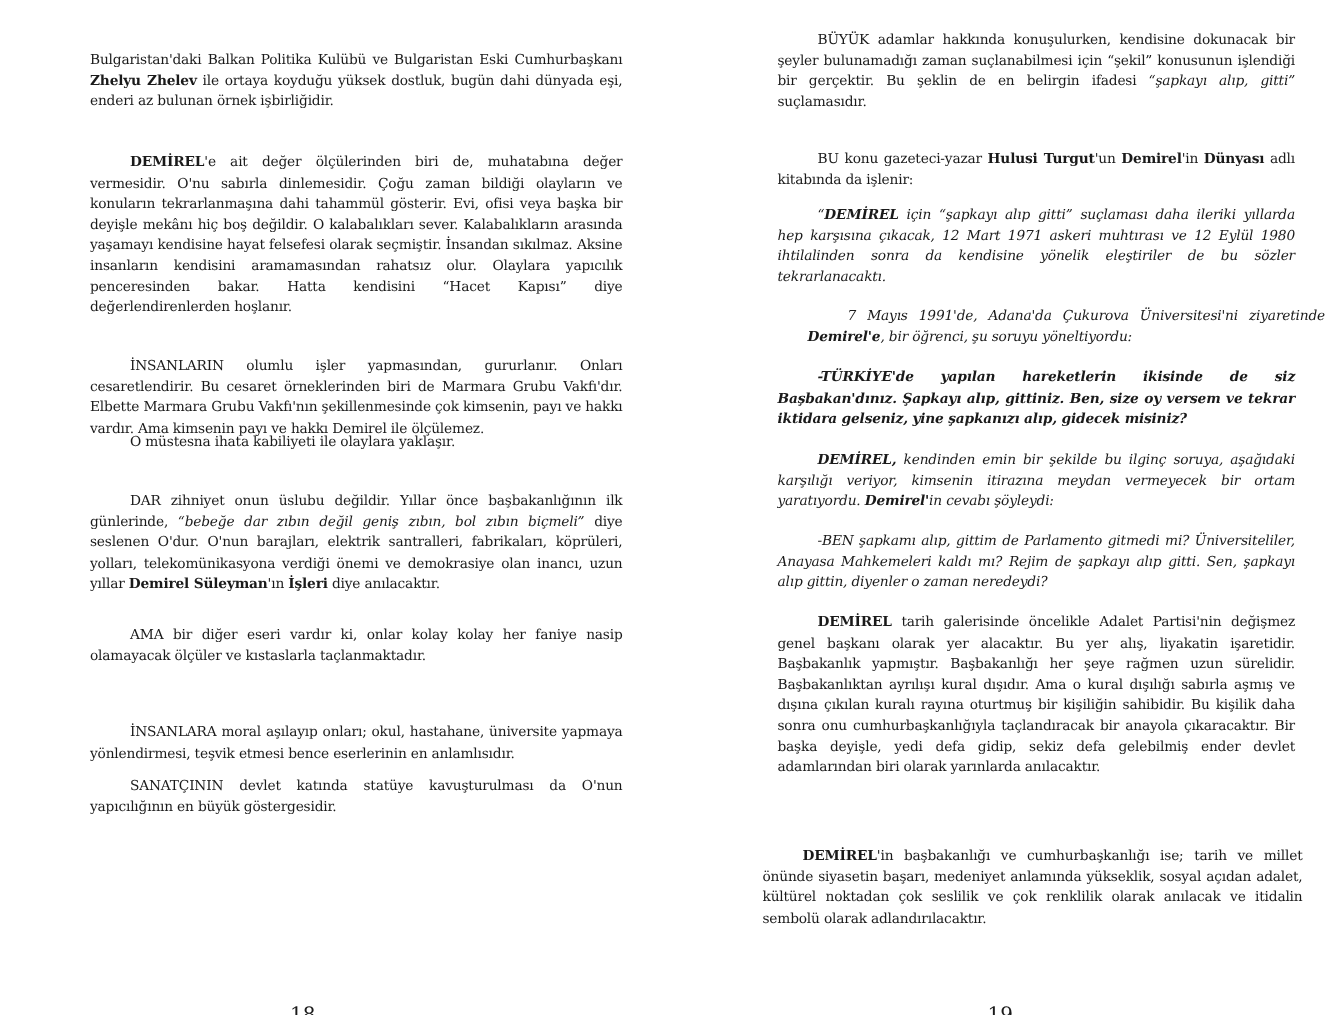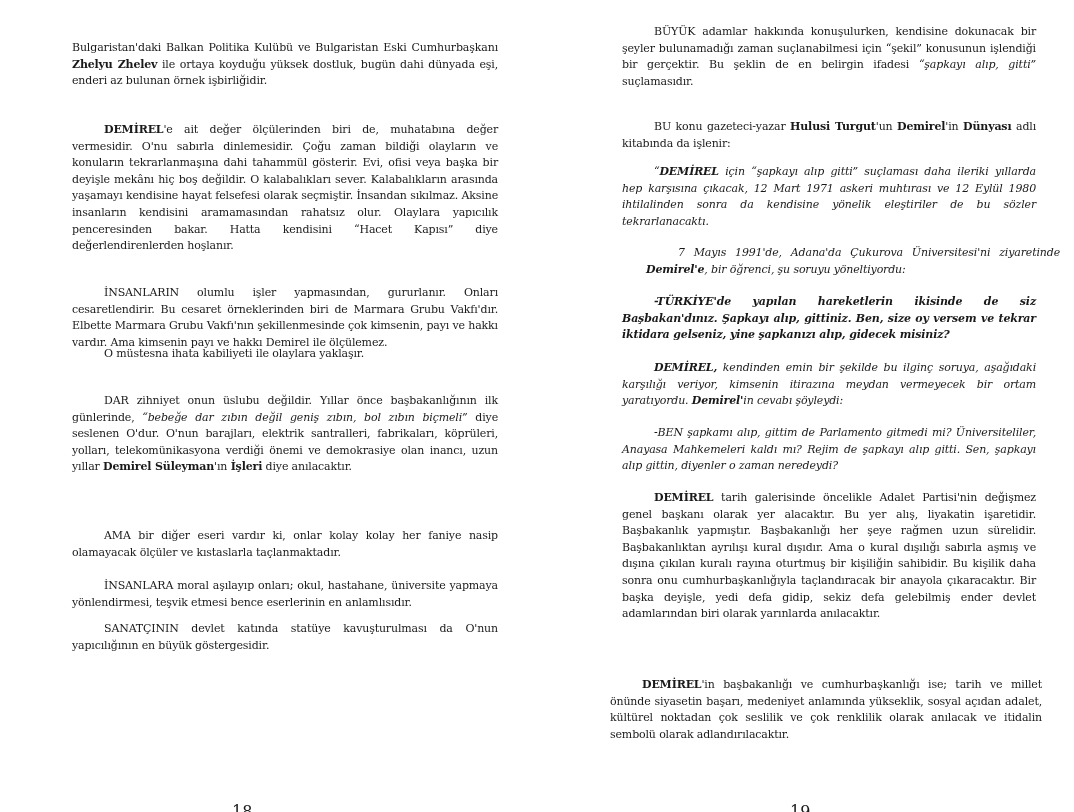--- a/index.html
+++ b/index.html
@@ -16,21 +16,21 @@
 </style>
 </head>
 <body>
 
 <div class="page" id="left-page">
   <p class="para" style="position:absolute;top:40px;width:426px;"><span>Bulgaristan'daki Balkan Politika Kulübü ve Bulgaristan Eski Cumhurbaşkanı </span><b>Zhelyu Zhelev</b><span> ile ortaya koyduğu yüksek dostluk, bugün dahi dünyada eşi, enderi az bulunan örnek işbirliğidir.</span></p>
   <p class="para ind" style="position:absolute;top:122px;width:426px;"><b>DEMİREL</b><span>'e ait değer ölçülerinden biri de, muhatabına değer vermesidir. O'nu sabırla dinlemesidir. Çoğu zaman bildiği olayların ve konuların tekrarlanmaşına dahi tahammül gösterir. Evi, ofisi veya başka bir deyişle mekânı hiç boş değildir. O kalabalıkları sever. Kalabalıkların arasında yaşamayı kendisine hayat felsefesi olarak seçmiştir. İnsandan sıkılmaz. Aksine insanların kendisini aramamasından rahatsız olur. Olaylara yapıcılık penceresinden bakar. Hatta kendisini “Hacet Kapısı” diye değerlendirenlerden hoşlanır.</span></p>
   <p class="para ind" style="position:absolute;top:285px;width:426px;"><span>İNSANLARIN olumlu işler yapmasından, gururlanır. Onları cesaretlendirir. Bu cesaret örneklerinden biri de Marmara Grubu Vakfı'dır. Elbette Marmara Grubu Vakfı'nın şekillenmesinde çok kimsenin, payı ve hakkı vardır. Ama kimsenin payı ve hakkı Demirel ile ölçülemez.</span></p>
   <p class="para ind" style="position:absolute;top:346px;width:426px;"><span>O müstesna ihata kabiliyeti ile olaylara yaklaşır.</span></p>
   <p class="para ind" style="position:absolute;top:393px;width:426px;"><span>DAR zihniyet onun üslubu değildir. Yıllar önce başbakanlığının ilk günlerinde, </span><span style="font-style: italic;">“bebeğe dar zıbın değil geniş zıbın, bol zıbın biçmeli”</span><span> diye seslenen O'dur. O'nun barajları, elektrik santralleri, fabrikaları, köprüleri, yolları, telekomünikasyona verdiği önemi ve demokrasiye olan inancı, uzun yıllar </span><b>Demirel Süleyman</b><span>'ın </span><b>İşleri</b><span> diye anılacaktır.</span></p>
-  <p class="para ind" style="position:absolute;top:528px;width:426px;"><span>AMA bir diğer eseri vardır ki, onlar kolay kolay her faniye nasip olamayacak ölçüler ve kıstaslarla taçlanmaktadır.</span></p>
+  <p class="para ind" style="position:absolute;top:500px;width:426px;"><span>AMA bir diğer eseri vardır ki, onlar kolay kolay her faniye nasip olamayacak ölçüler ve kıstaslarla taçlanmaktadır.</span></p>
   <p class="para ind" style="position:absolute;top:556px;width:426px;margin-top:22px;"><span>İNSANLARA moral aşılayıp onları; okul, hastahane, üniversite yapmaya yönlendirmesi, teşvik etmesi bence eserlerinin en anlamlısıdır.</span></p>
   <p class="para ind" style="position:absolute;top:621px;width:426px;"><span>SANATÇININ devlet katında statüye kavuşturulması da O'nun yapıcılığının en büyük göstergesidir.</span></p>
 </div>
 <div class="pno" style="left:232px;">18</div>
 
 <div class="page" id="right-page">
   <p class="para ind" style="position:absolute;top:24px;width:414px;"><span>BÜYÜK adamlar hakkında konuşulurken, kendisine dokunacak bir şeyler bulunamadığı zaman suçlanabilmesi için “şekil” konusunun işlendiği bir gerçektir. Bu şeklin de en belirgin ifadesi </span><span style="font-style: italic;">“şapkayı alıp, gitti”</span><span> suçlamasıdır.</span></p>
   <p class="para ind" style="position:absolute;top:119px;width:414px;"><span>BU konu gazeteci-yazar </span><b>Hulusi Turgut</b><span>'un </span><b>Demirel</b><span>'in </span><b>Dünyası</b><span> adlı kitabında da işlenir:</span></p>
   <p class="para ind it" style="position:absolute;top:164px;width:414px;"><span>“</span><b>DEMİREL</b><span> için “şapkayı alıp gitti” suçlaması daha ileriki yıllarda hep karşısına çıkacak, 12 Mart 1971 askeri muhtırası ve 12 Eylül 1980 ihtilalinden sonra da kendisine yönelik eleştiriler de bu sözler tekrarlanacaktı.</span></p>
   <p class="para ind it" style="position:absolute;top:245px;width:414px;margin-left:24px;"><span>7 Mayıs 1991'de, Adana'da Çukurova Üniversitesi'ni ziyaretinde </span><b>Demirel'e</b><span>, bir öğrenci, şu soruyu yöneltiyordu:</span></p>

